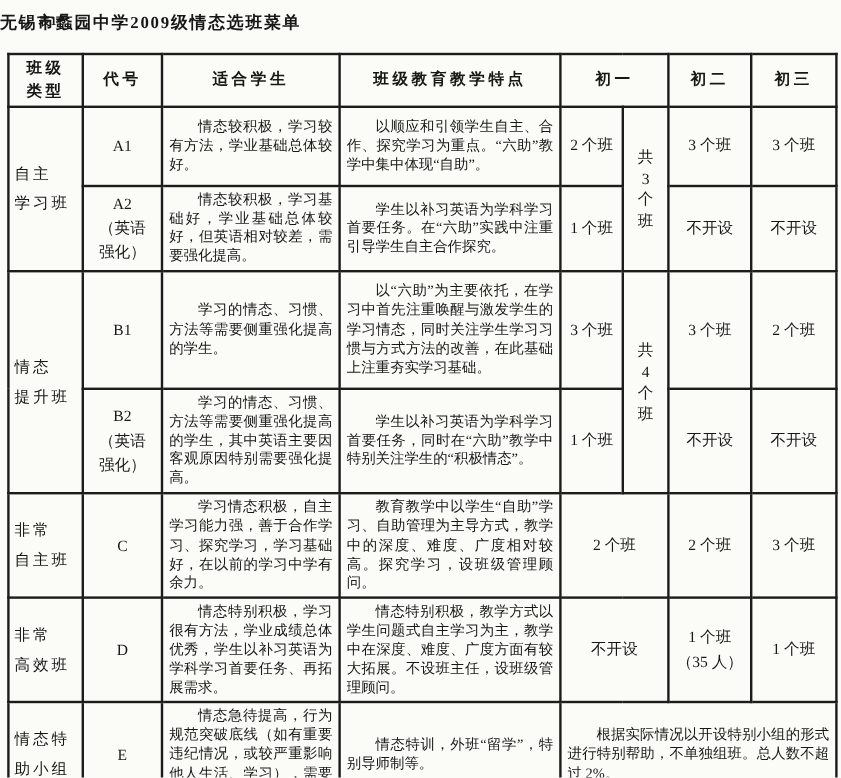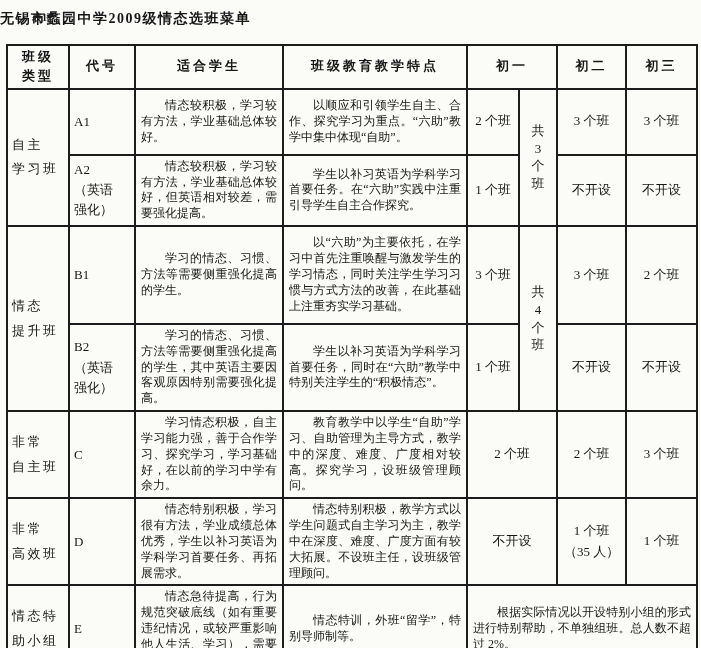--- a/index.html
+++ b/index.html
@@ -37,21 +37,21 @@
     text-align: center;
     white-space: pre-line;
     line-height: 1.45;
   }
   .type {
     font-size: 13px; letter-spacing: 2.5px;
     white-space: pre-line;
     line-height: 1.9; font-weight: 500;
   }
   .code {
-    font-size: 13px; text-align: left;
+    font-size: 13px; text-align: center;
     white-space: pre-line; line-height: 1.55;
   }
   .desc {
     font-size: 12px; text-align: justify;
     text-indent: 2em; line-height: 1.32;
     padding: 3px 5px;
   }
   .count {
     font-size: 13px; text-align: center;
     white-space: pre-line; line-height: 1.6;
@@ -114,21 +114,21 @@
 个
 班</td>
     <td class="count">3 个班</td>
     <td class="count">3 个班</td>
   </tr>
 
   <tr class="r-a2">
     <td class="code">A2
 （英语
 强化）</td>
-    <td class="desc">情态较积极，学习较有方法，学业基础总体较好，但英语相对较差，需要强化提高。</td>
+    <td class="desc">情态较积极，学习基础好，学业基础总体较好，但英语相对较差，需要强化提高。</td>
     <td class="desc">学生以补习英语为学科学习首要任务。在“六助”实践中注重引导学生自主合作探究。</td>
     <td class="count">1 个班</td>
     <td class="count">不开设</td>
     <td class="count">不开设</td>
   </tr>
 
   <tr class="r-b1">
     <td class="type" rowspan="2">情态
 提升班</td>
     <td class="code">B1</td>

